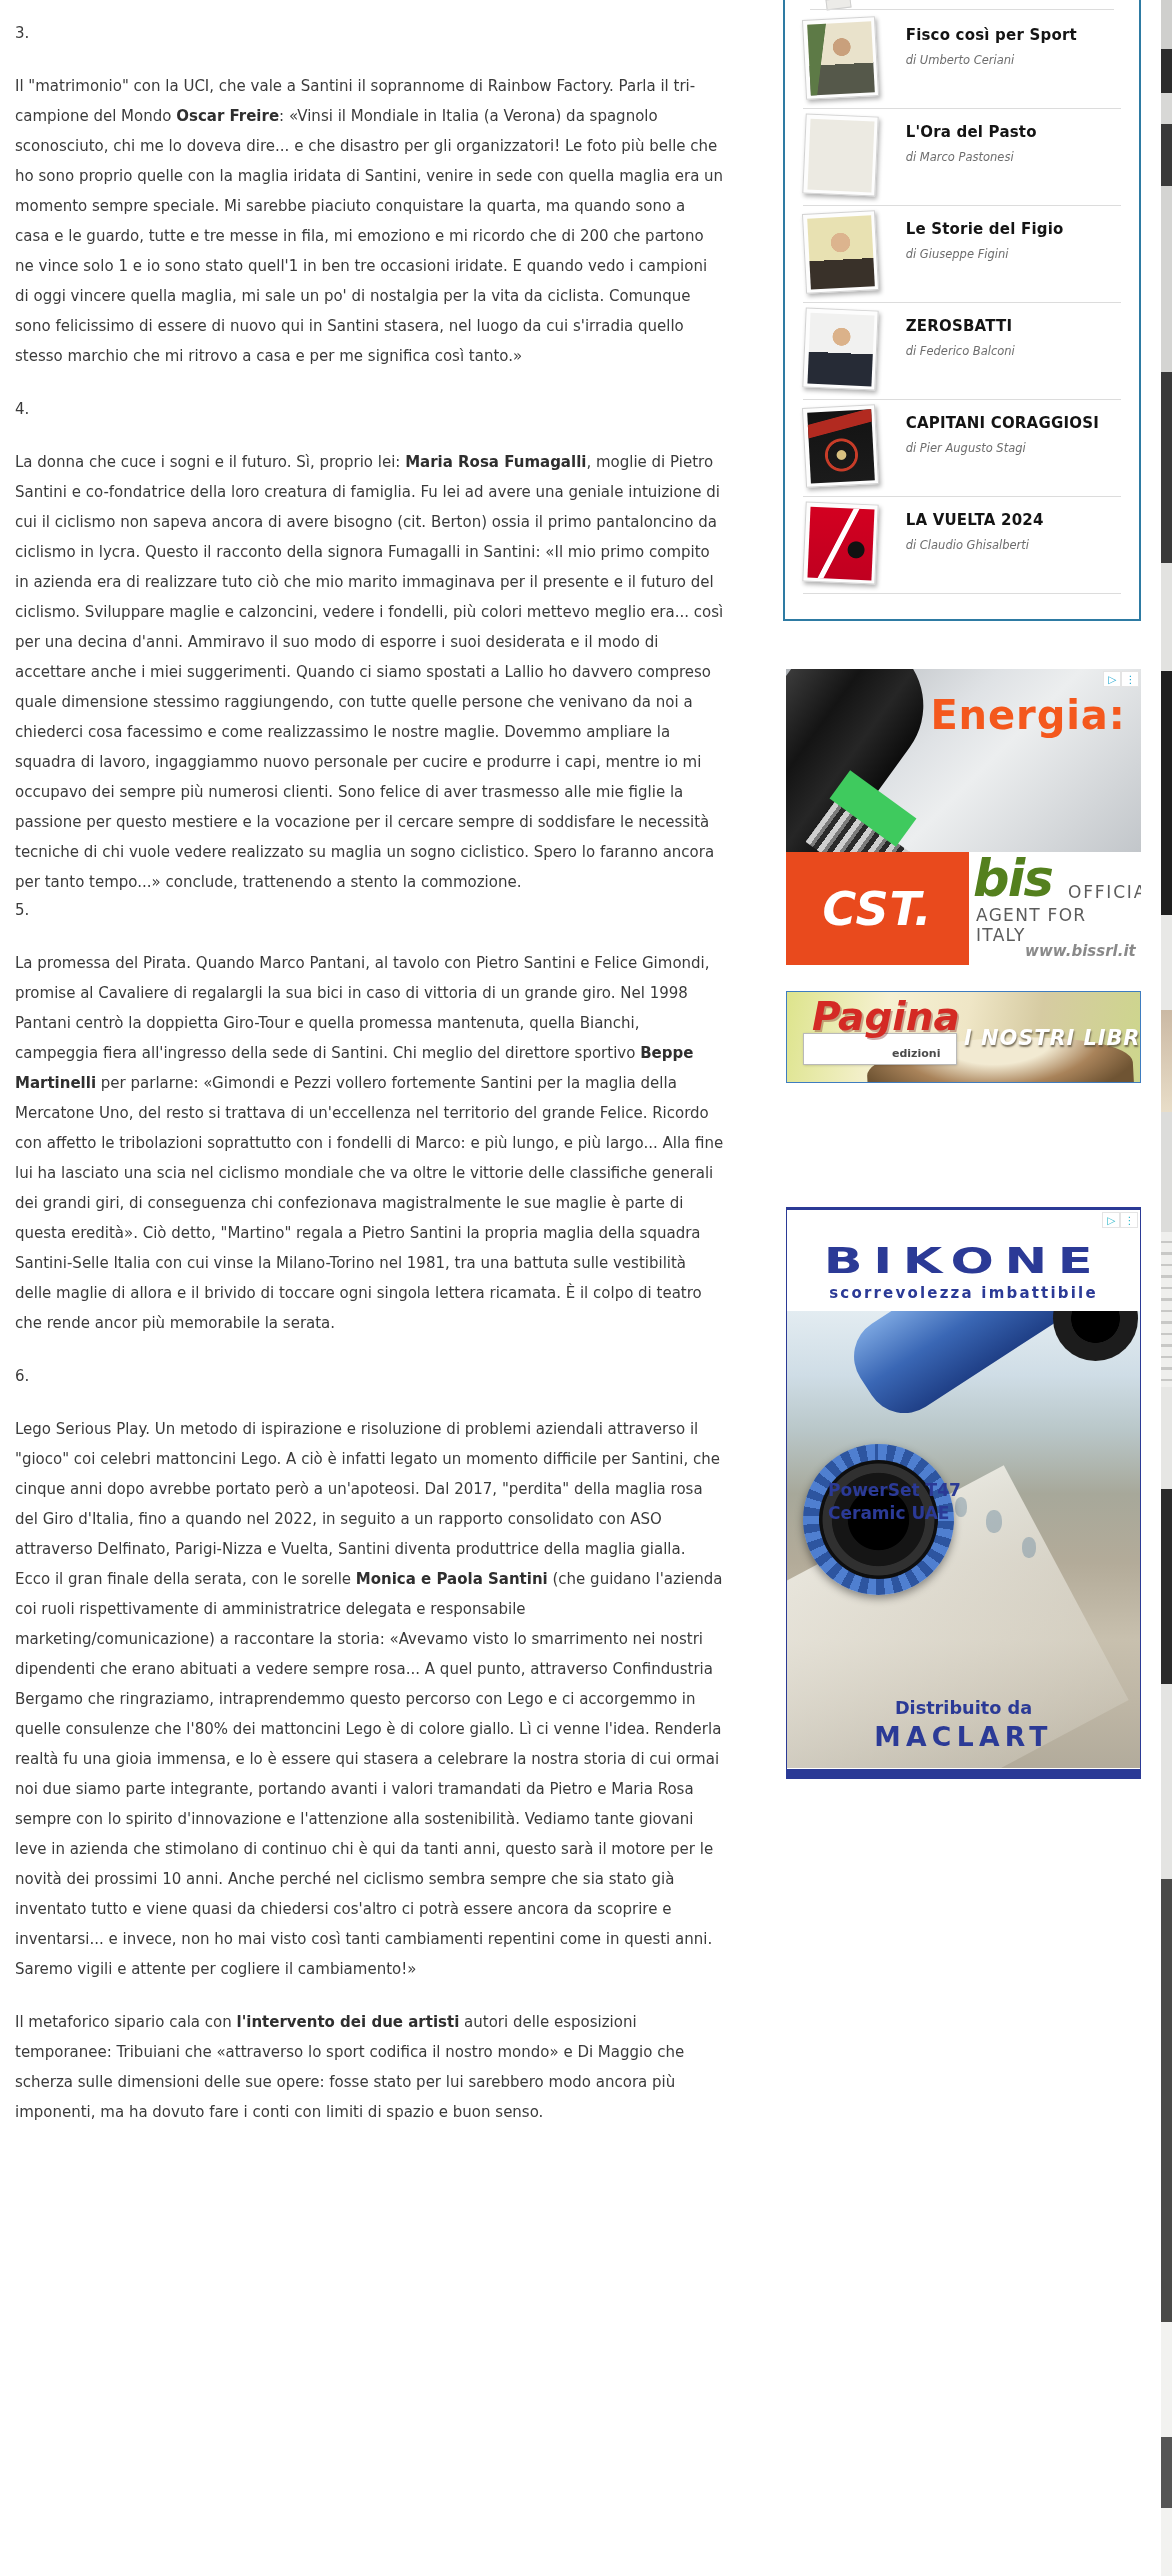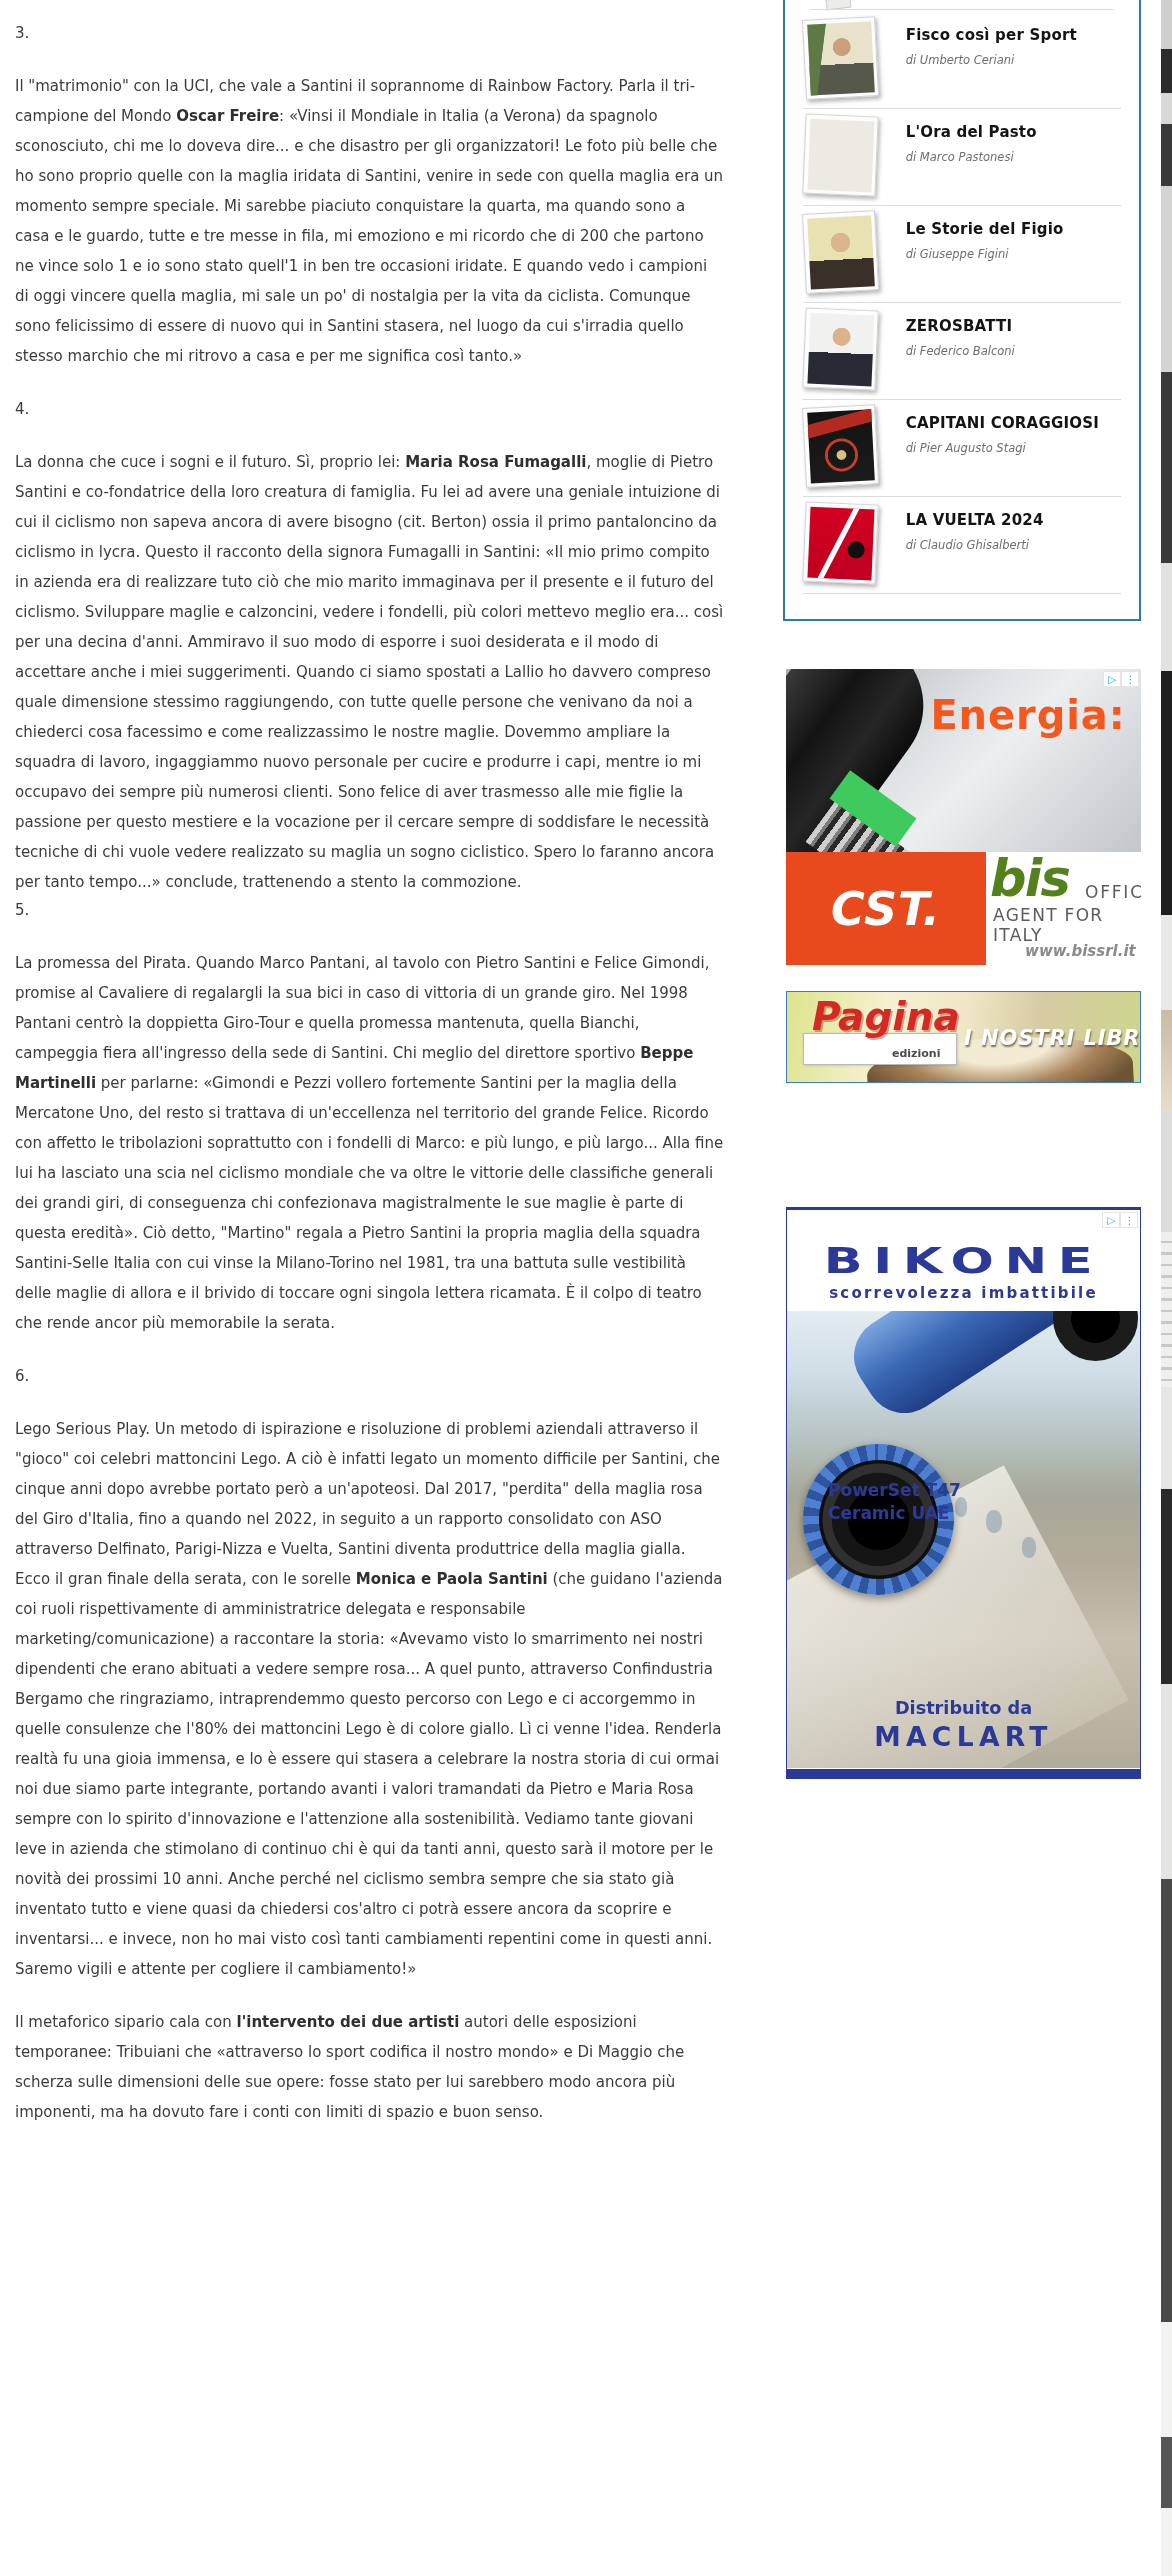--- a/index.html
+++ b/index.html
@@ -64,21 +64,21 @@
      background:linear-gradient(90deg,#3a3a3a,#141414 40%,#262626 70%,#0c0c0c);}
   .tire-band{position:absolute;left:46px;top:122px;width:82px;height:35px;
      transform:rotate(36deg);background:#3fca5e;}
   .tire-rim{position:absolute;left:25px;top:156px;width:106px;height:53px;transform:rotate(36deg);
      background:repeating-linear-gradient(90deg,#cfcfcf 0 5.3px,#7c7c7c 5.3px 8.9px,#2a2a2a 8.9px 14px);}
   .energia-headline{position:absolute;left:133px;top:23px;width:218px;text-align:center;
      color:#f4581d;font-size:40px;font-weight:bold;letter-spacing:0.9px;}
   .energia-lines{position:absolute;left:126px;top:82px;width:225px;text-align:center;
      color:#484848;font-size:21px;line-height:26.6px;}
   .energia-band{display:flex;height:113px;}
-  .cst-block{width:200px;background:#e94a1d;color:#fff;display:flex;align-items:center;
+  .cst-block{width:183px;background:#e94a1d;color:#fff;display:flex;align-items:center;
      justify-content:center;font-size:46px;font-weight:bold;font-style:italic;letter-spacing:0.9px;}
   .bis-area{flex:1;background:#fff;position:relative;overflow:hidden;}
   .bis-logo{position:absolute;left:4px;top:-3.5px;color:#54801e;font-size:51px;font-weight:bold;
      font-style:italic;letter-spacing:-1.8px;}
   .bis-t1{position:absolute;left:99px;top:30px;color:#5c5c5c;font-size:17px;letter-spacing:1.8px;}
   .bis-t2{position:absolute;left:7px;top:53px;color:#5c5c5c;font-size:17px;letter-spacing:1.3px;}
   .bis-url{position:absolute;right:5.3px;bottom:5.3px;color:#8a8a8a;font-size:15px;
      font-style:italic;font-weight:bold;}
   
   .ad-pagina{position:absolute;left:786px;top:991px;width:355px;height:92px;box-sizing:border-box;

